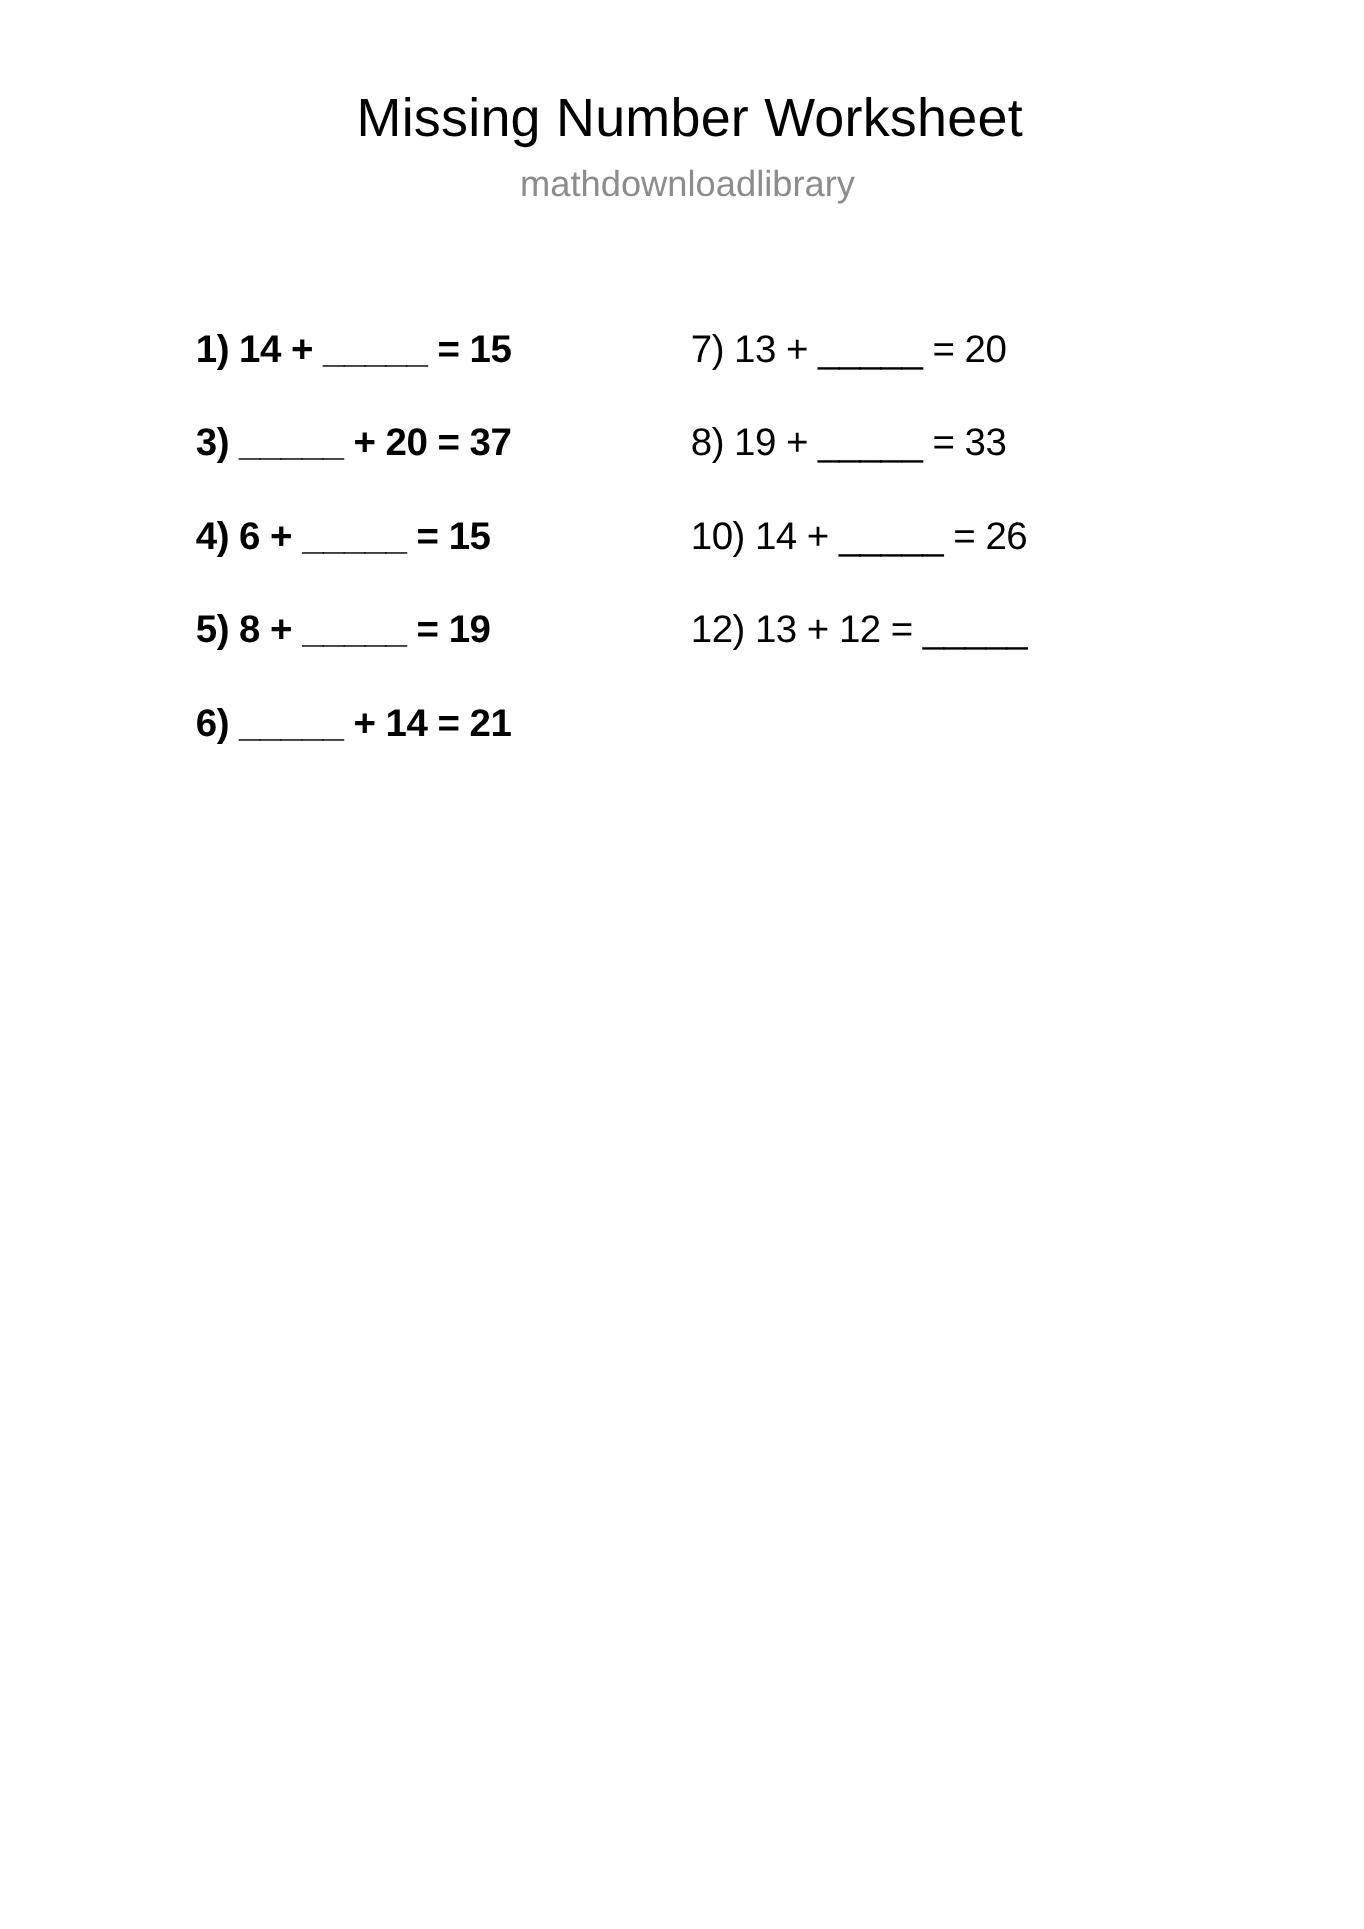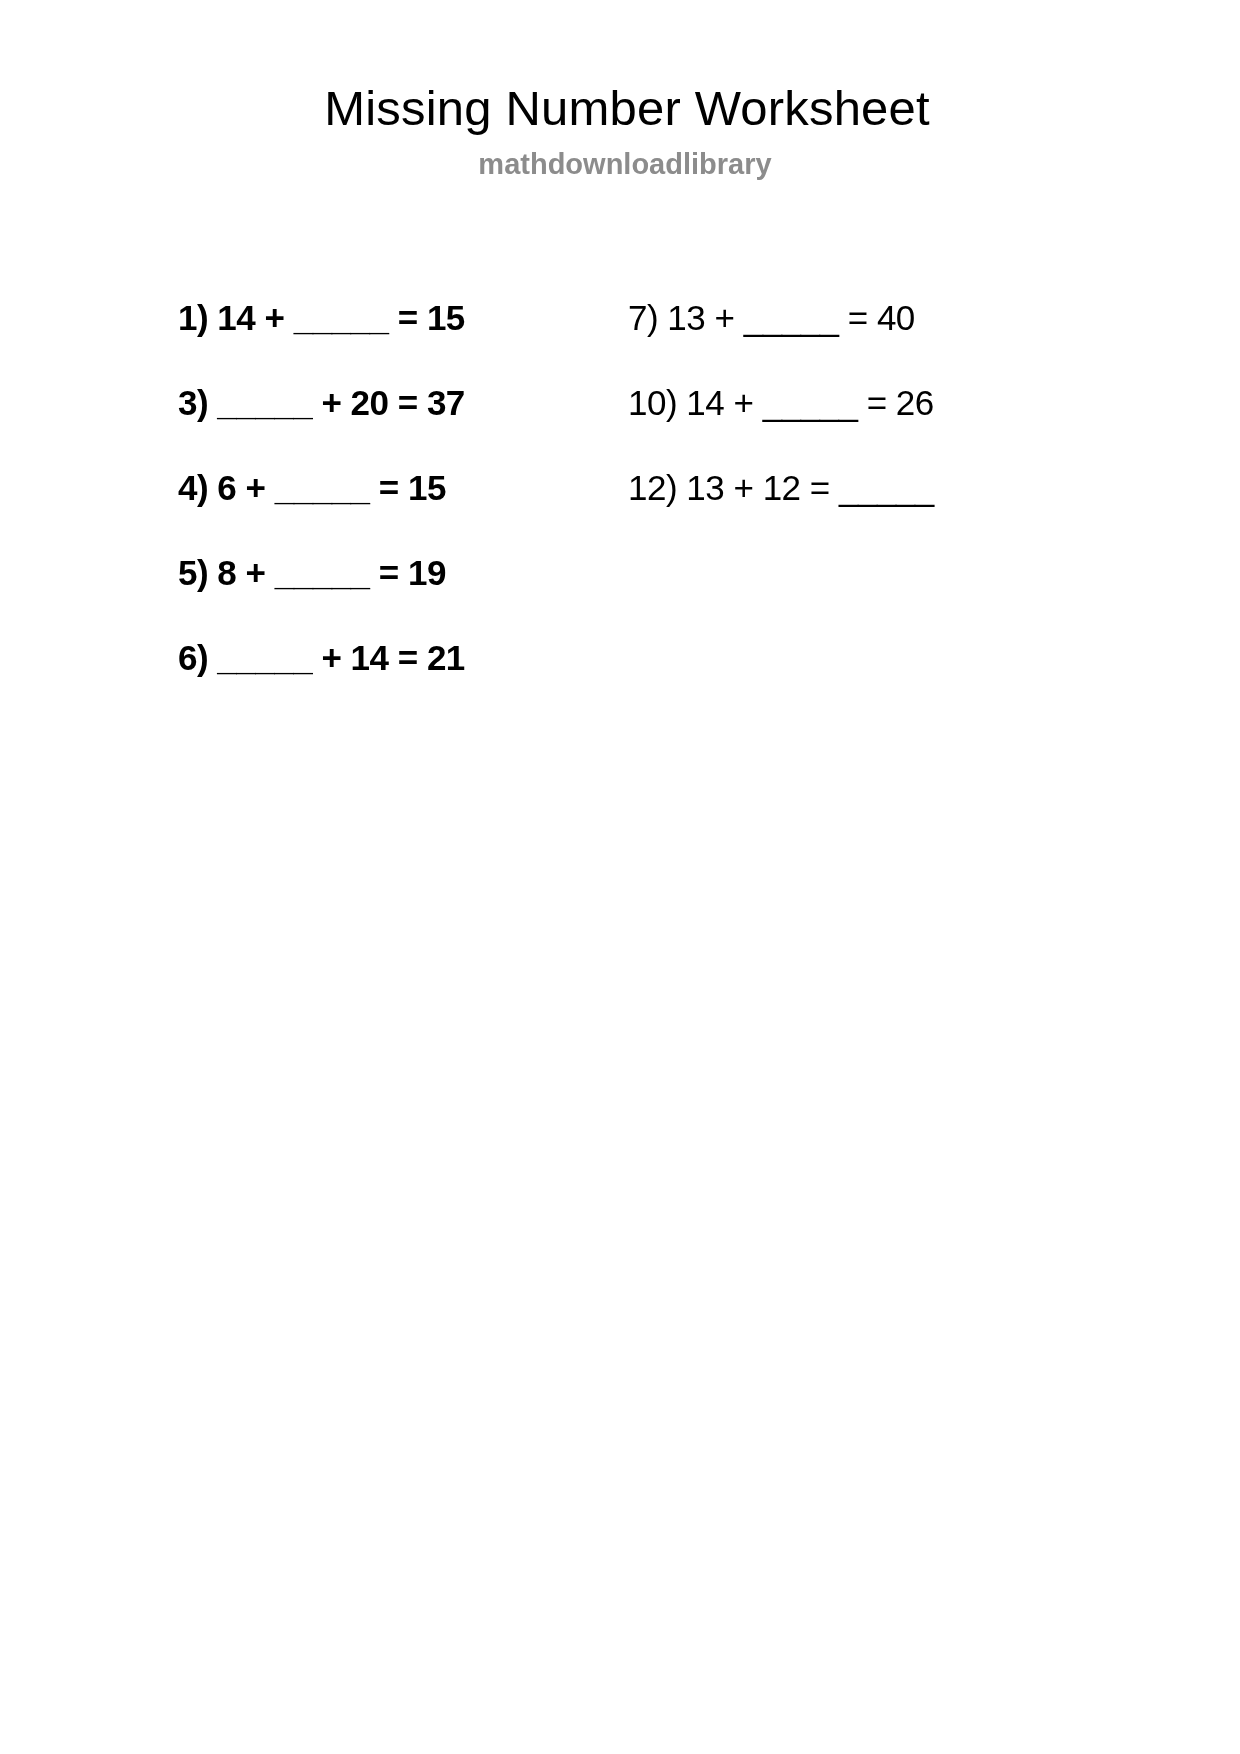--- a/index.html
+++ b/index.html
@@ -33,22 +33,22 @@
     font-size: 49px;
     font-weight: 400;
     letter-spacing: 0.2px;
     color: #000000;
     line-height: 1.08;
     margin: 0;
     padding-left: 14px;
   }
 
   .subtitle {
-    font-size: 29px;
-    font-weight: 700;
+    font-size: 33px;
+    font-weight: 400;
     color: #8c8c8c;
     line-height: 1.1;
     margin: 0;
     padding-top: 14px;
     padding-left: 10px;
   }
 
   .problems {
     position: absolute;
     top: 300px;
@@ -118,21 +118,24 @@
       <div class="problem">
         <span class="problem-text blank">5) 8 + _____ = 19</span>
       </div>
       <div class="problem">
         <span class="problem-text blank">6) _____ + 14 = 21</span>
       </div>
     </div>
 
     <div class="column column-right">
       <div class="problem">
-        <span class="problem-text blank">7) 13 + _____ = 40</span>
+        <span class="problem-text blank">7) 13 + _____ = 20</span>
+      </div>
+      <div class="problem">
+        <span class="problem-text blank">8) 19 + _____ = 33</span>
       </div>
       <div class="problem">
         <span class="problem-text blank">10) 14 + _____ = 26</span>
       </div>
       <div class="problem">
         <span class="problem-text blank">12) 13 + 12 = _____</span>
       </div>
     </div>
 
   </div>

